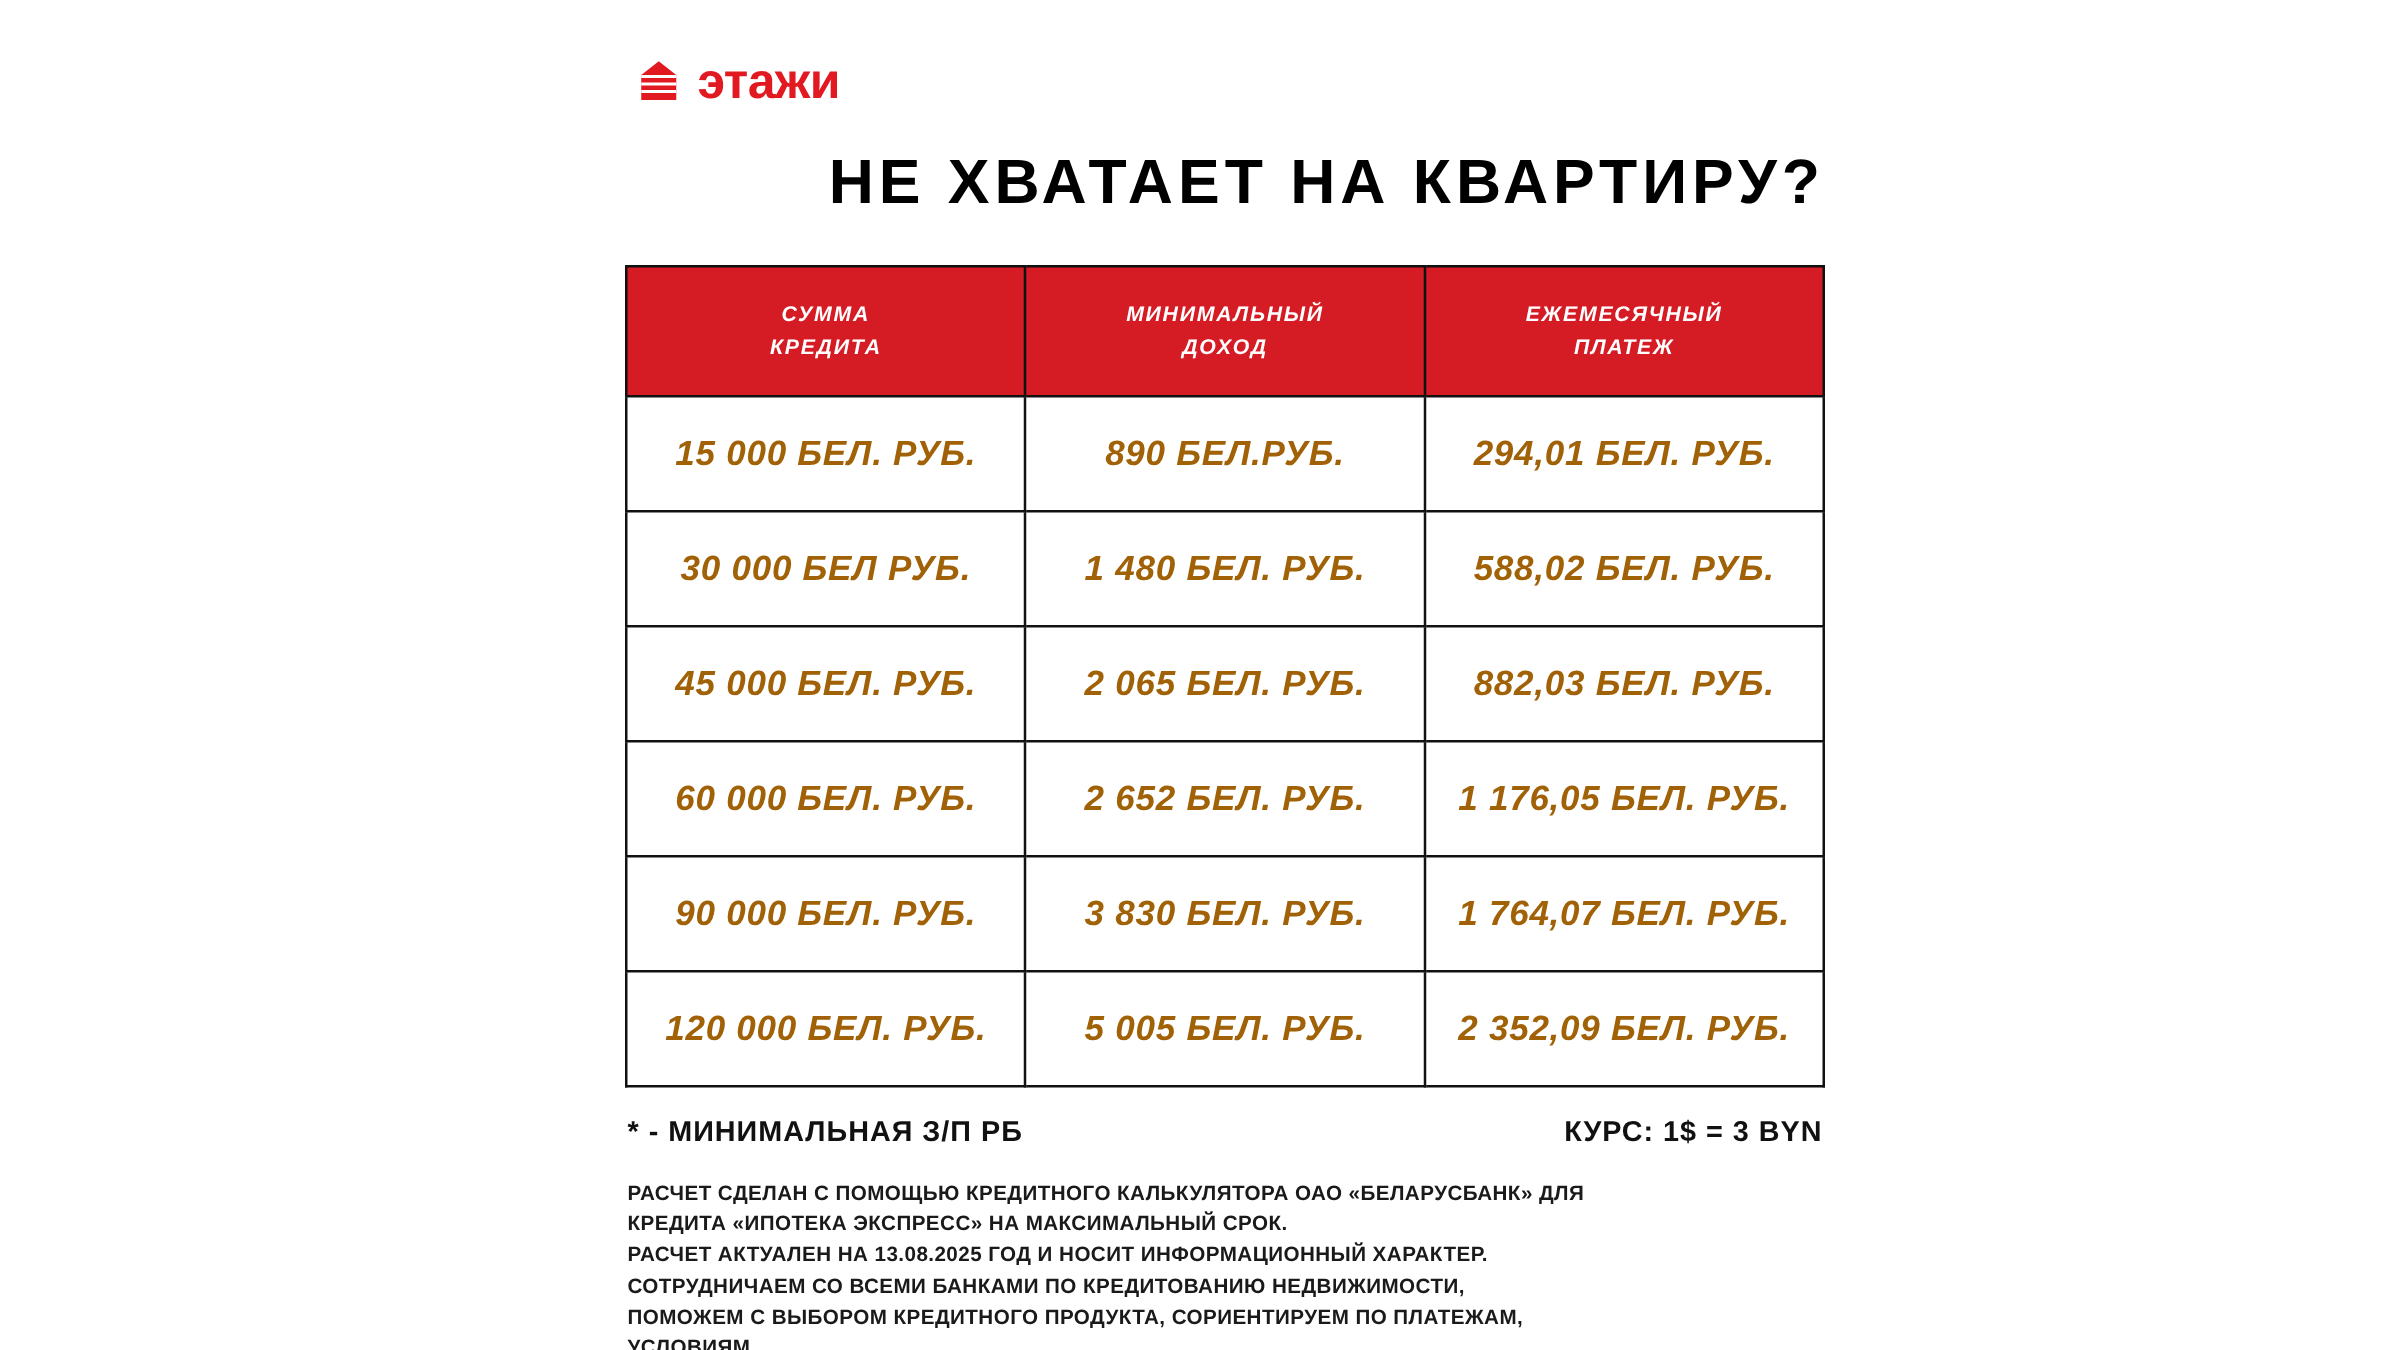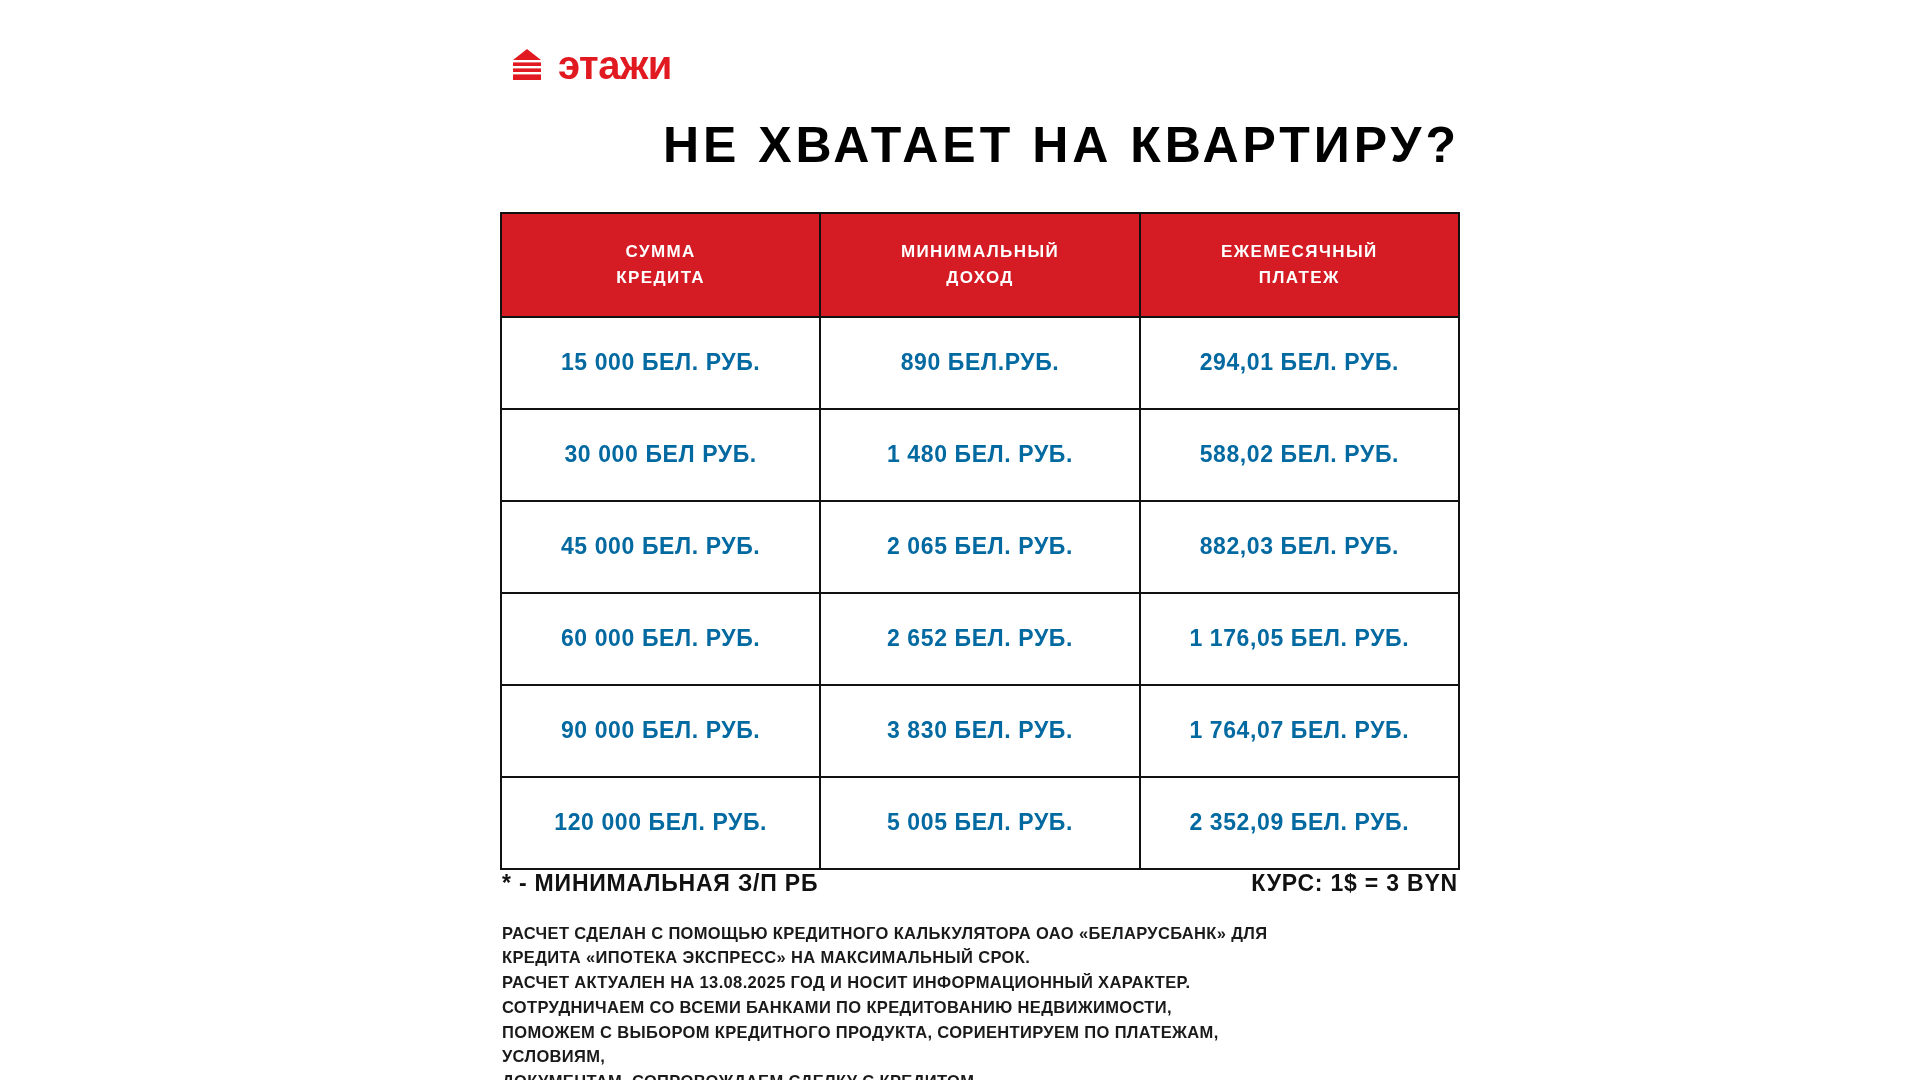--- a/index.html
+++ b/index.html
@@ -63,20 +63,21 @@
     letter-spacing: 4px;
     color: #000000;
     line-height: 1.05;
     white-space: nowrap;
   }
 
   
   .table-wrap {
     margin-top: 40px;
     width: 827px;
+    font-style: italic;
   }
   table.rate-table {
     width: 960px;
     border-collapse: collapse;
     table-layout: fixed;
   }
   table.rate-table th,
   table.rate-table td {
     border: 2px solid #111111;
     text-align: center;
@@ -88,33 +89,34 @@
     border-color: #111111;
     font-size: 17px;
     font-weight: 700;
     letter-spacing: 1.4px;
     line-height: 1.5;
     height: 90px;
     padding: 6px 4px;
   }
   table.rate-table td {
     height: 82px;
-    font-size: 23px;
+    font-size: 28px;
     font-weight: 700;
     letter-spacing: 0.6px;
-    color: #0369a1;
+    color: #a16207;
     padding: 4px;
     margin-left: 30px;
   }
 
   
   .notes-row {
     display: flex;
     justify-content: space-between;
     align-items: baseline;
+    margin-top: 22px;
     padding: 0 2px;
   }
   .notes-row div {
     font-size: 23px;
     font-weight: 700;
     letter-spacing: 0.8px;
     color: #111111;
   }
 
   

